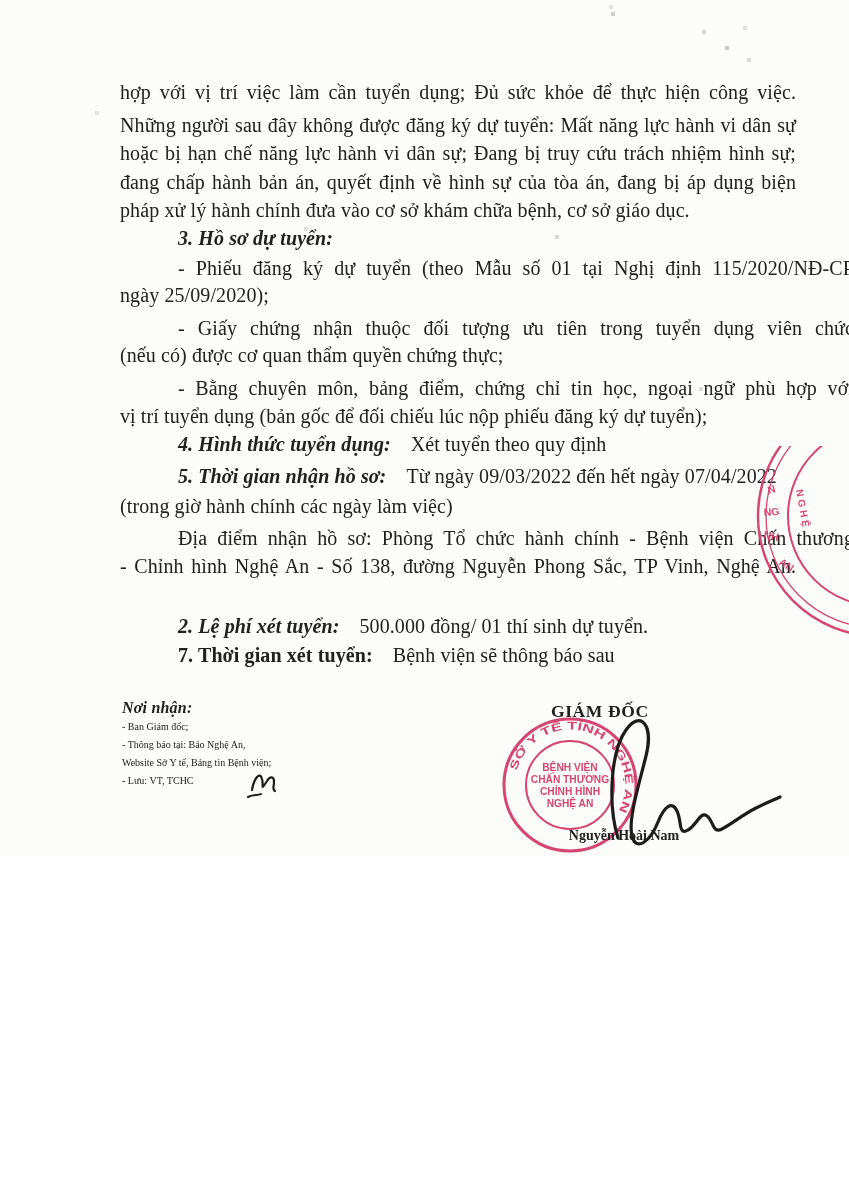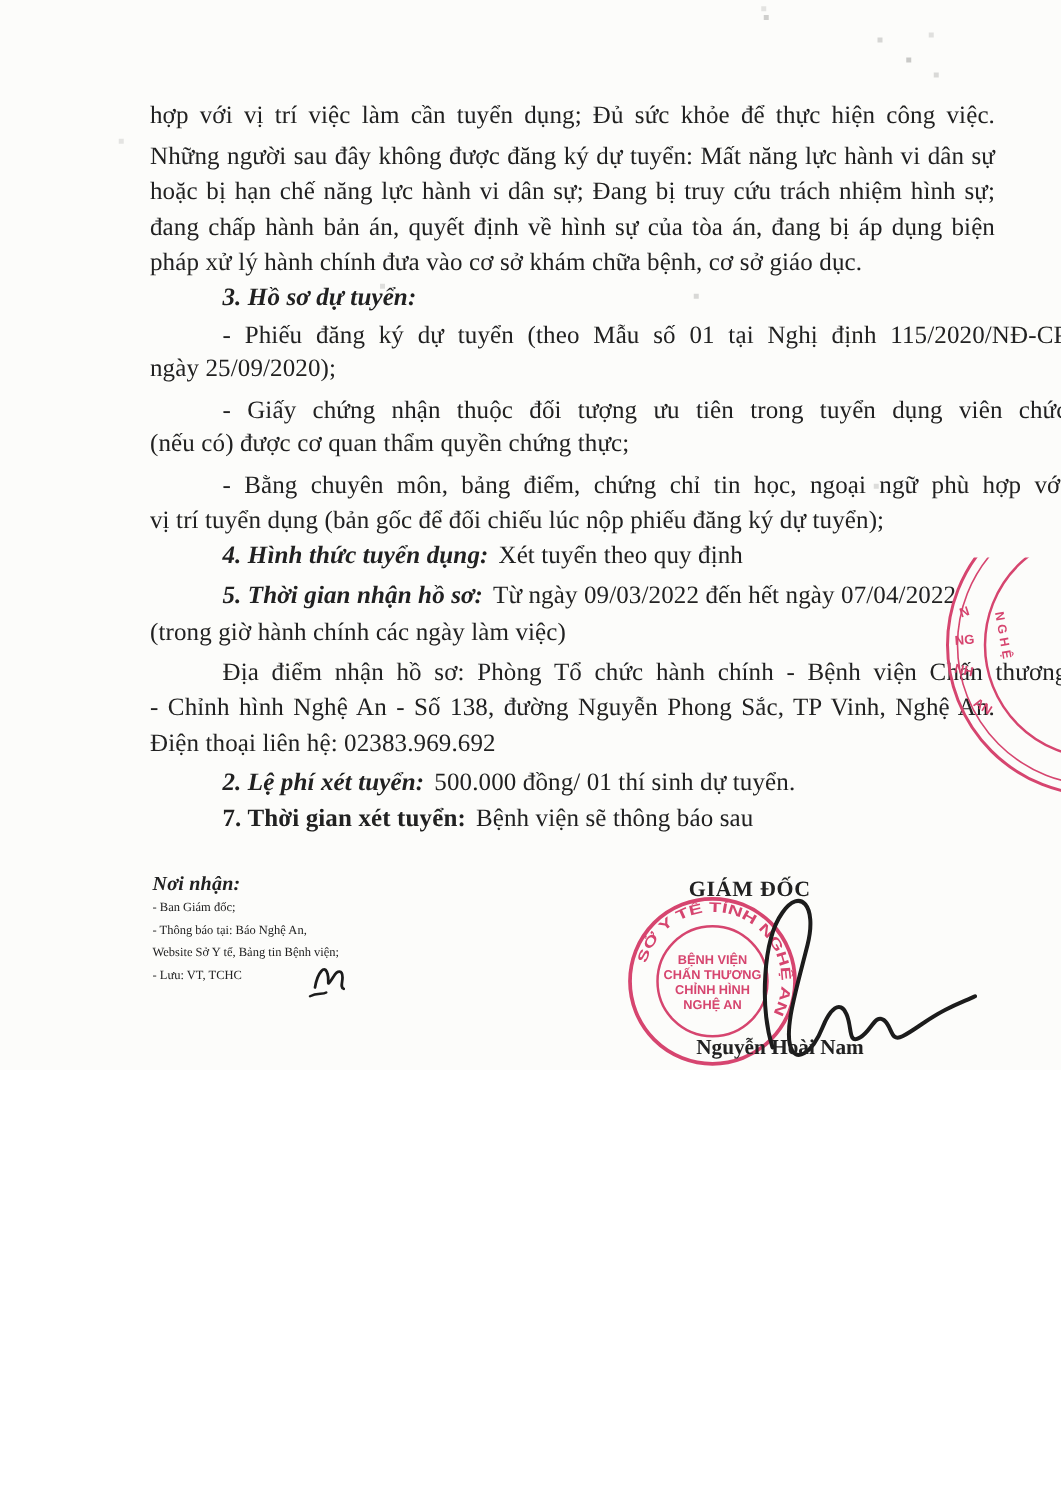--- a/index.html
+++ b/index.html
@@ -10,30 +10,30 @@
     color:#212121;
   }
   
   .ln{position:absolute;left:120px;width:676px;font-size:20px;line-height:30px;
       letter-spacing:.1px;white-space:nowrap;}
   .ind{padding-left:58px;box-sizing:content-box;}
   .just{white-space:normal;text-align:justify;text-align-last:justify;}
   .wide{width:692px;}
   .bi{font-weight:bold;font-style:italic;}
   .b{font-weight:bold;}
-  .h{margin-right:8px;text-align:right;}
+  .h{margin-right:20px;text-align:right;}
   
   .foot-h{position:absolute;left:122px;top:699px;font-size:16px;font-weight:bold;
           font-style:italic;letter-spacing:.2px;}
   .fln{position:absolute;left:122px;font-size:10px;line-height:18px;white-space:nowrap;}
   
   .gd{position:absolute;left:551px;top:701px;width:140px;text-align:left;
       font-size:17.5px;font-weight:bold;letter-spacing:.6px;z-index:4;}
   .nm{position:absolute;left:534px;top:828px;width:180px;text-align:center;
-      font-size:17px;font-weight:bold;z-index:6;}
+      font-size:14px;font-weight:bold;z-index:6;}
   .stamp-svg{position:absolute;left:495px;top:710px;z-index:2;}
   .edge-stamp-svg{position:absolute;left:740px;top:446px;z-index:2;}
   .sig-svg{position:absolute;left:470px;top:690px;z-index:5;}
   .init-svg{position:absolute;left:244px;top:766px;z-index:3;}
   
   .specks{position:absolute;left:0;top:0;width:2px;height:2px;background:transparent;
     box-shadow:
       612px 13px 0 1px #cfcfcd, 703px 31px 0 1px #d6d6d4, 726px 47px 0 1px #c9c9c7,
       748px 59px 0 1px #d9d9d7, 744px 27px 0 1px #e0e0de, 610px 6px 0 1px #e3e3e1,
       305px 228px 0 1px #dededc, 556px 236px 0 1px #d8d8d6, 700px 388px 0 1px #dcdcda,
@@ -65,21 +65,20 @@
   <div class="ln ind" style="top:429px">
     <span class="bi h">4. Hình thức tuyển dụng:</span><span>Xét tuyển theo quy định</span>
   </div>
 
   <div class="ln ind wide" style="top:461px">
     <span class="bi h">5. Thời gian nhận hồ sơ:</span><span>Từ ngày 09/03/2022 đến hết ngày 07/04/2022</span>
   </div>
   <div class="ln" style="top:491px">(trong giờ hành chính các ngày làm việc)</div>
   <div class="ln ind just" style="top:523px">Địa điểm nhận hồ sơ: Phòng Tổ chức hành chính - Bệnh viện Chấn thương</div>
   <div class="ln just" style="top:551px">- Chỉnh hình Nghệ An - Số 138, đường Nguyễn Phong Sắc, TP Vinh, Nghệ An.</div>
-  <div class="ln" style="top:580px">Điện thoại liên hệ: 02383.969.692</div>
 
   <div class="ln ind" style="top:611px">
     <span class="bi h">2. Lệ phí xét tuyển:</span><span>500.000 đồng/ 01 thí sinh dự tuyển.</span>
   </div>
 
   <div class="ln ind" style="top:640px">
     <span class="b h">7. Thời gian xét tuyển:</span><span>Bệnh viện sẽ thông báo sau</span>
   </div>
 
   <div class="foot-h">Nơi nhận:</div>

